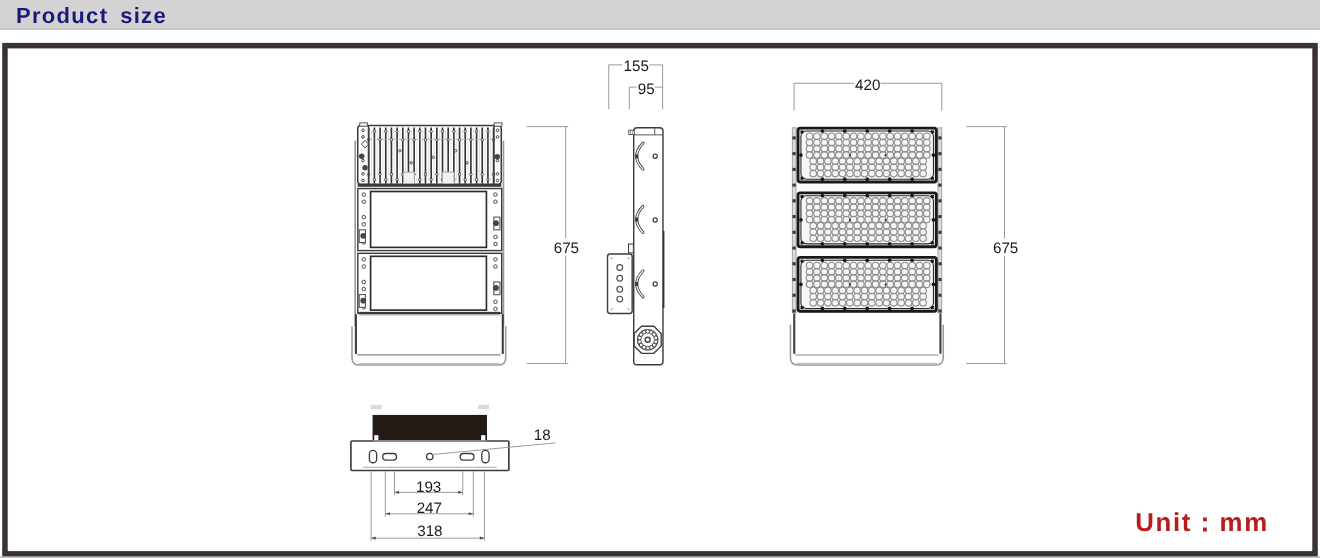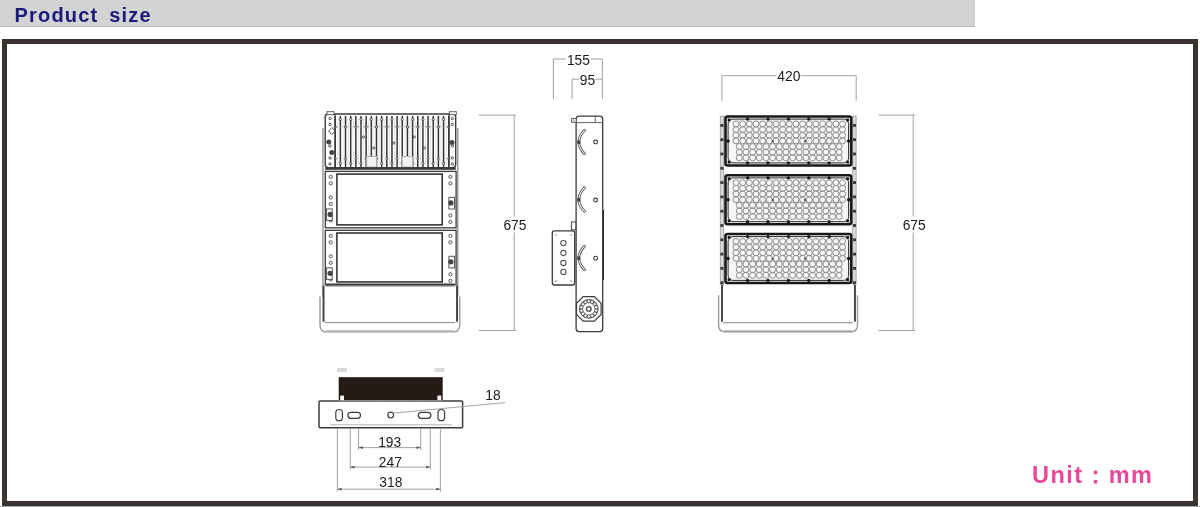--- a/index.html
+++ b/index.html
@@ -1,39 +1,39 @@
 <!DOCTYPE html>
 <html><head>
 <meta charset="utf-8">
 <style>
 html, body { margin: 0; padding: 0; }
 body {
   width: 1200px; height: 507px; position: relative; overflow: hidden;
   background: #ffffff; font-family: "Liberation Sans", sans-serif;
 }
 .hdr {
-  position: absolute; left: 0; top: 0; width: 975px; height: 26px;
+  position: absolute; left: 0; top: 0; width: 1200px; height: 26px;
   background: #d3d3d3; border-bottom: 1px solid #b8b8b8;
 }
 .hdr span {
   position: absolute; left: 14.5px; top: 4.4px;
   font-size: 20px; font-weight: bold; color: #1b1a7c;
   letter-spacing: 1.2px; word-spacing: 4px;
 }
 .box {
   position: absolute; left: 2px; top: 38.5px; width: 1196px; height: 467px;
   border: 5.6px solid #3a3332; box-sizing: border-box; background: #ffffff;
 }
 .bstrip {
   position: absolute; left: 0; top: 505.5px; width: 1200px; height: 1.5px;
   background: #a8a8a8;
 }
 .unit {
   position: absolute; left: 1032px; top: 459px;
-  font-size: 23.5px; font-weight: bold; color: #ec4899; letter-spacing: 1.5px;
+  font-size: 23.5px; font-weight: bold; color: #b91c1c; letter-spacing: 1.5px;
 }
 svg.art { position: absolute; left: 0; top: 0; }
 </style>
 </head>
 <body>
 <div class="box"></div>
 <div class="hdr">
     <span>Product size</span>
   </div>
 <div class="bstrip"></div>

